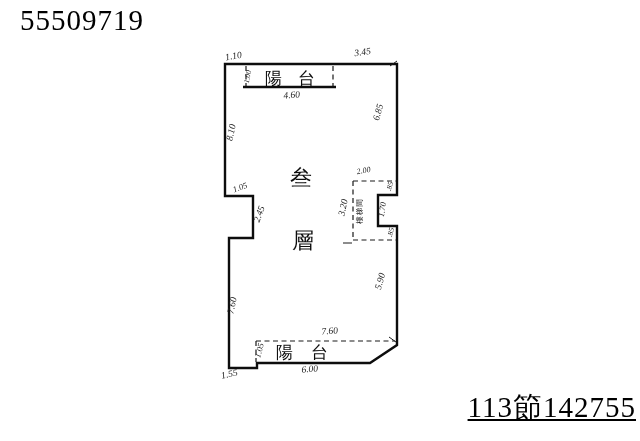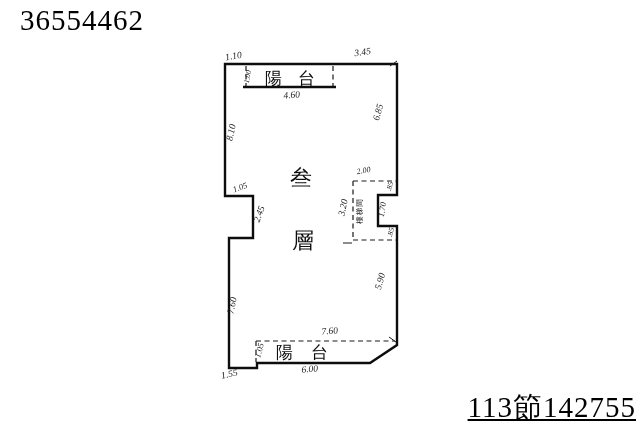--- a/index.html
+++ b/index.html
@@ -24,21 +24,21 @@
   }
   .cjk{
     font-family:"Liberation Serif","DejaVu Serif",serif;fill:#0d0d0d;font-style:normal;
   }
 </style>
 </head>
 <body>
 
 <div class="canvas">
 
-  <div id="num-top-left" class="corner-num">36554462</div>
+  <div id="num-top-left" class="corner-num">55509719</div>
 
   <div id="num-bottom-right" class="corner-num">113節142755</div>
 
   <svg width="640" height="441" viewBox="0 0 640 441">
 
     <path class="wall" d="M225,64 H397 V195 H378 V226 H397 V345 L370,363 H257 V368 H229 V238 H253 V196 H225 Z"></path>
 
     <line class="dashline" x1="246" y1="66" x2="246" y2="86"></line>
     <line class="dashline" x1="333" y1="66" x2="333" y2="86"></line>
     <line class="thickline" x1="243" y1="87" x2="336" y2="87"></line>

